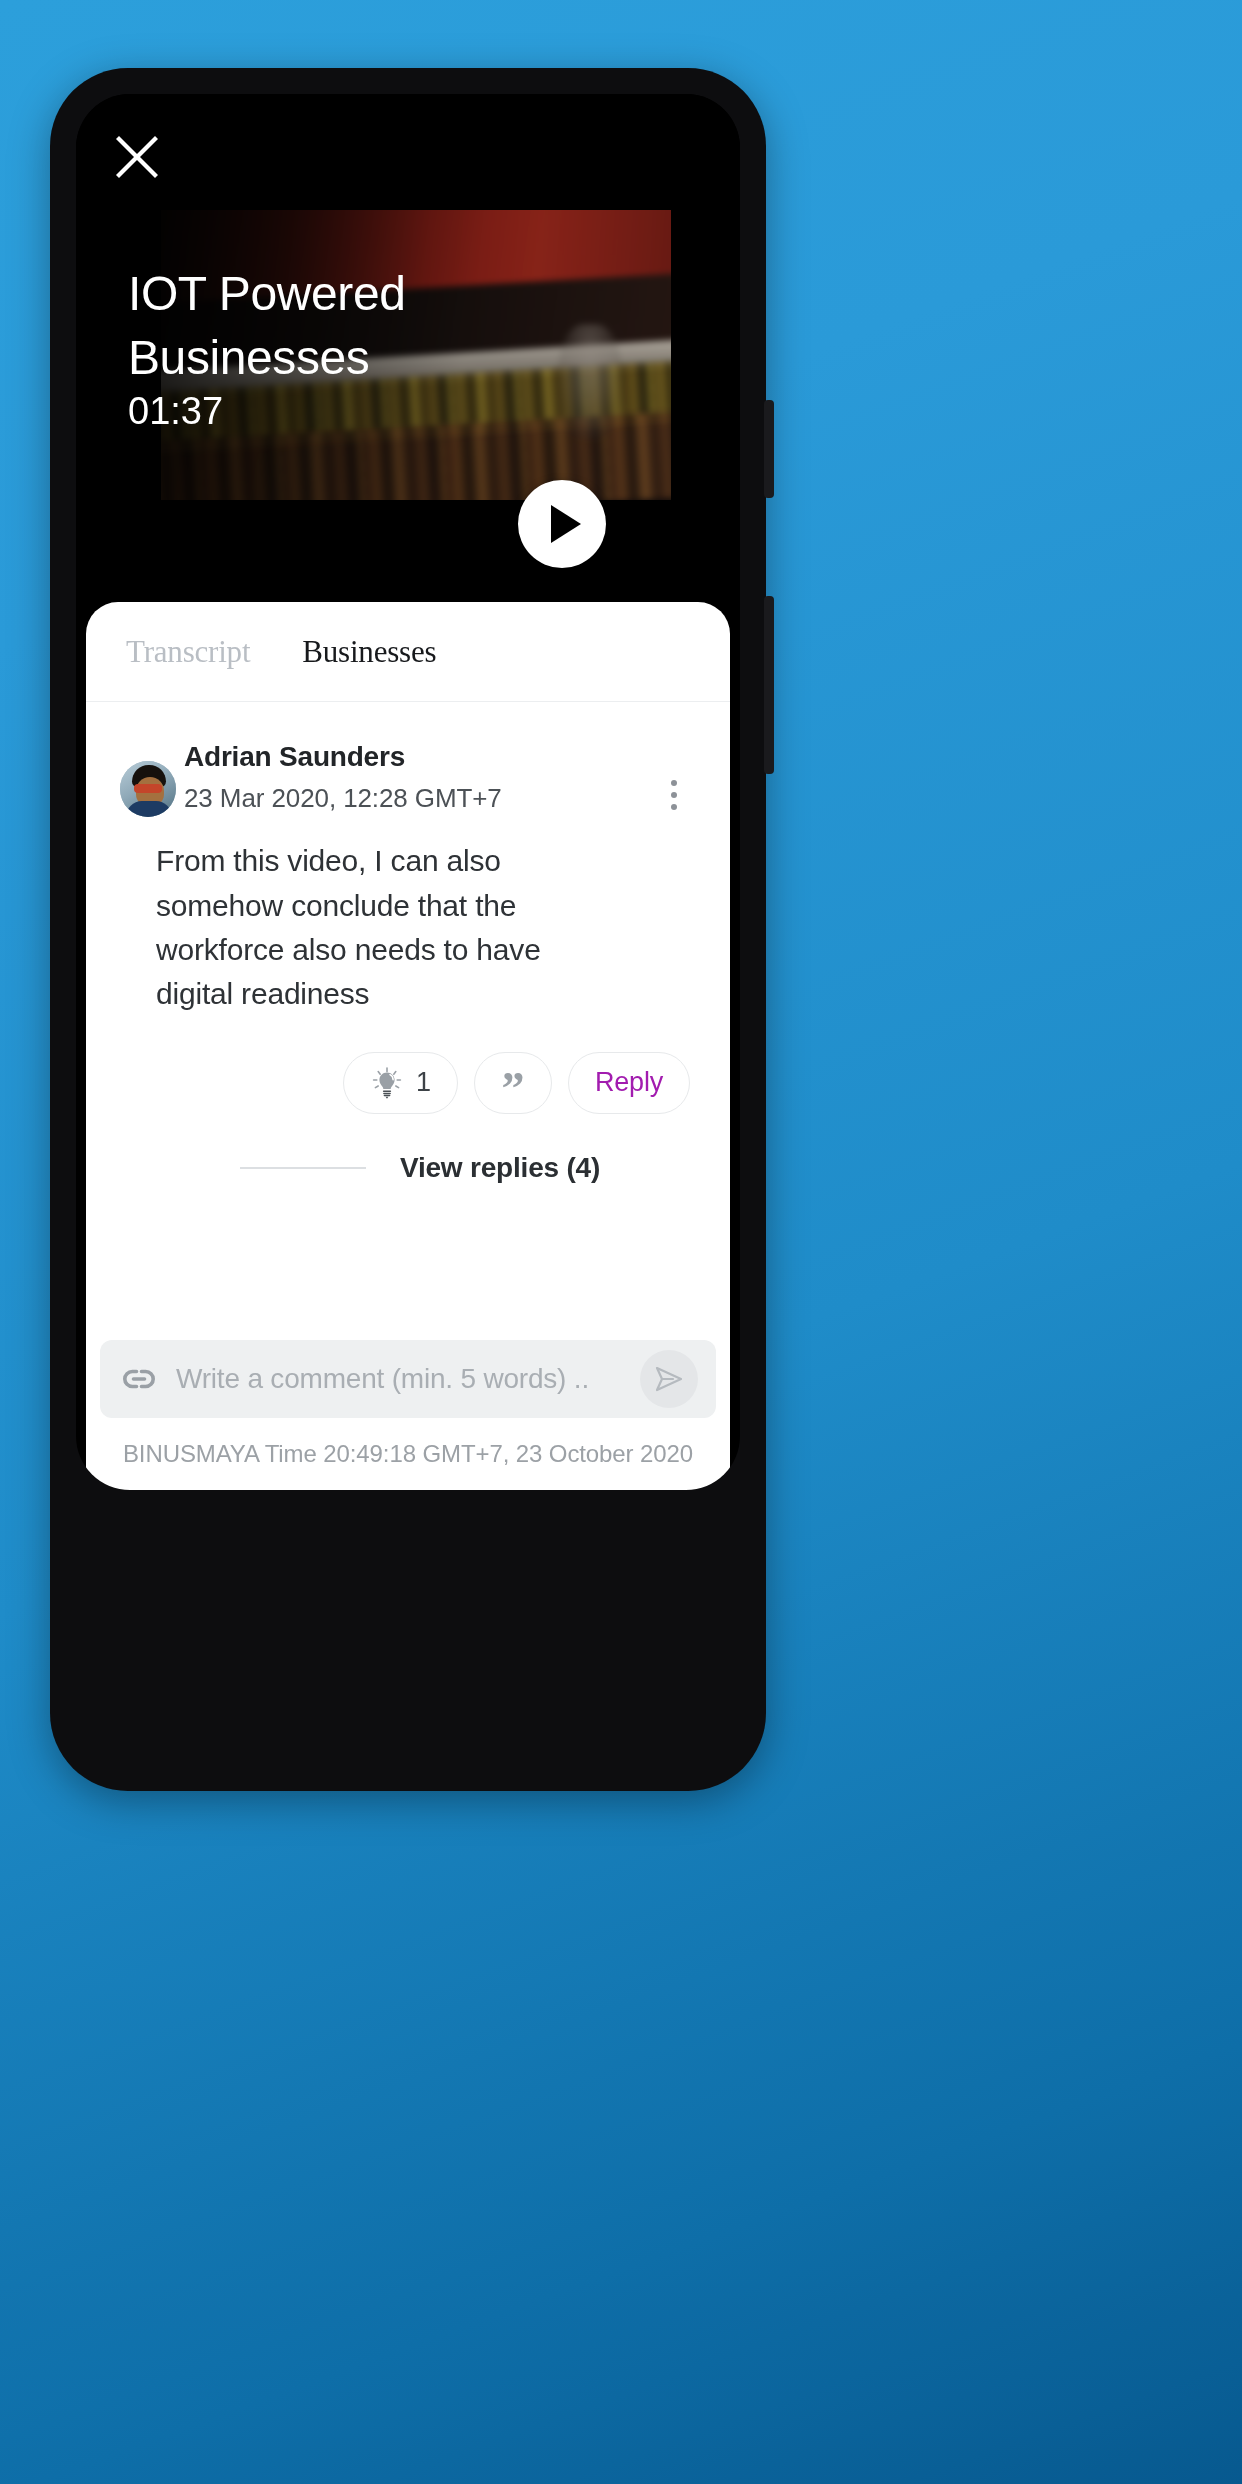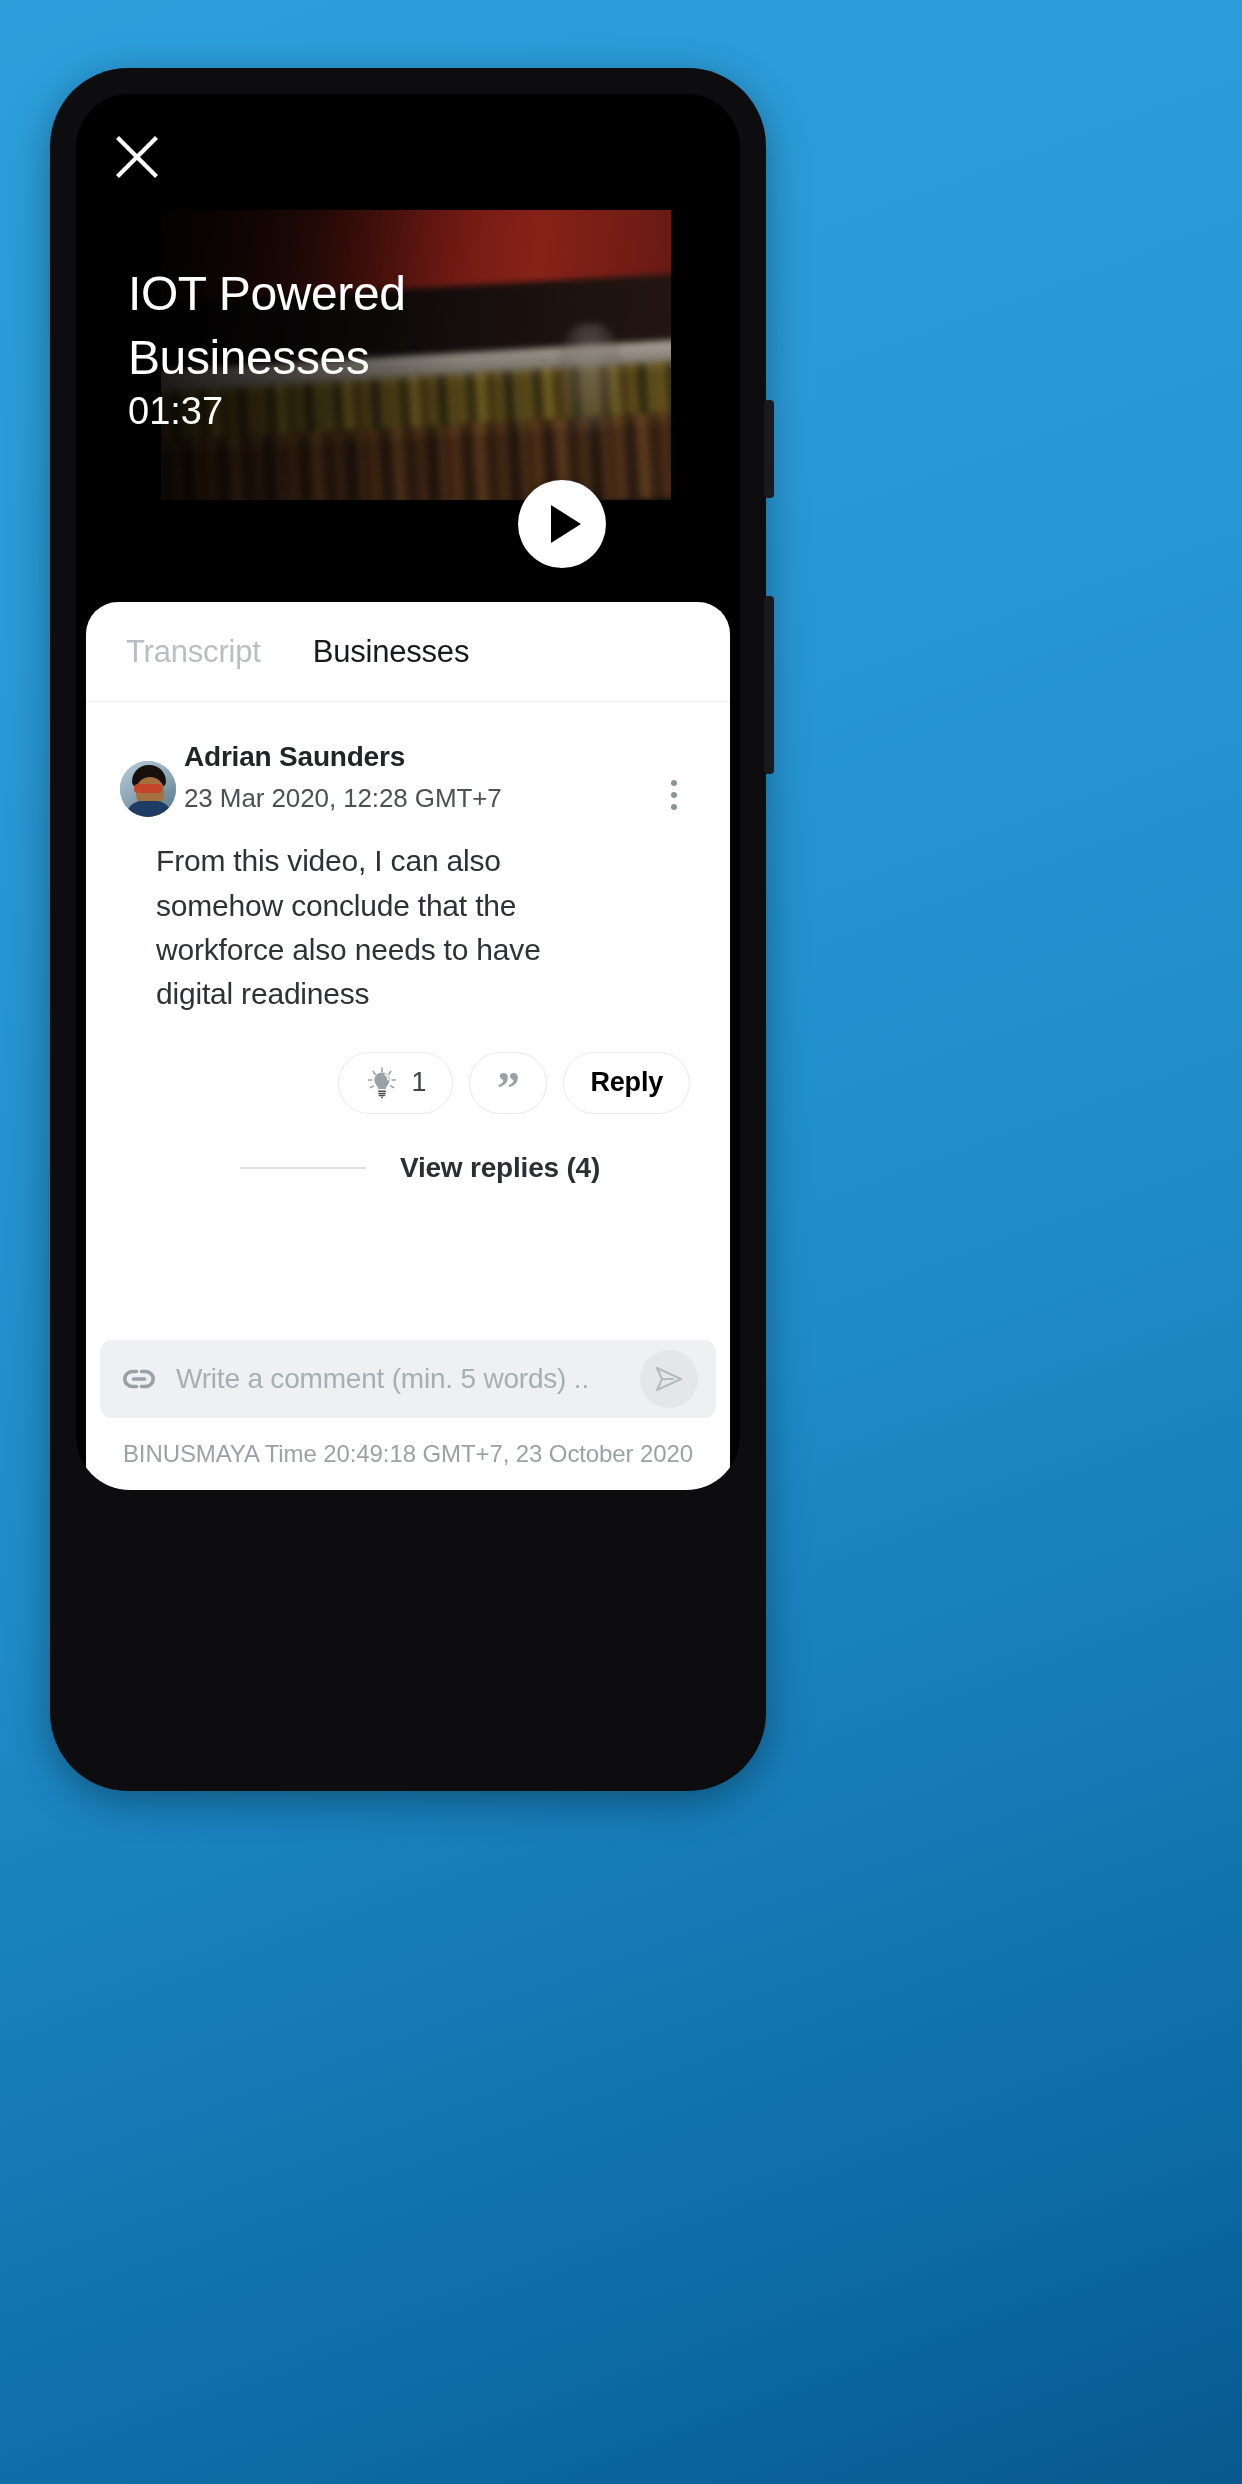--- a/index.html
+++ b/index.html
@@ -169,20 +169,21 @@
     height: 100px;
     padding-left: 14px;
     border-bottom: 1px solid #eceef0;
     flex: none;
   }
   .tab {
     font-size: 31px;
     padding: 0 26px;
     cursor: pointer;
     letter-spacing: -0.2px;
+    font-family: Liberation Serif, serif;
   }
   .tab.inactive { color: #b9bec4; }
   .tab.active { color: #17191c; }
 
   .comment-list {
     flex: 1 1 auto;
     overflow: hidden;
     padding: 24px 0 0 0;
   }
 
@@ -285,22 +286,22 @@
     cursor: pointer;
   }
   .pill.insight { min-width: 110px; }
   .pill.quote { min-width: 78px; }
   .pill .count {
     font-size: 27px;
     color: #3d4247;
   }
   .pill .reply-label {
     font-size: 27px;
-    font-weight: 700;
-    color: #000000;
+    font-weight: 400;
+    color: #a21caf;
     letter-spacing: -0.2px;
   }
   .bulb { width: 34px; height: 34px; display: block; }
   .quote-glyph {
     font-size: 46px;
     line-height: 28px;
     color: #9aa0a6;
     font-weight: 700;
     font-family: "Liberation Serif", serif;
     transform: translateY(6px);

